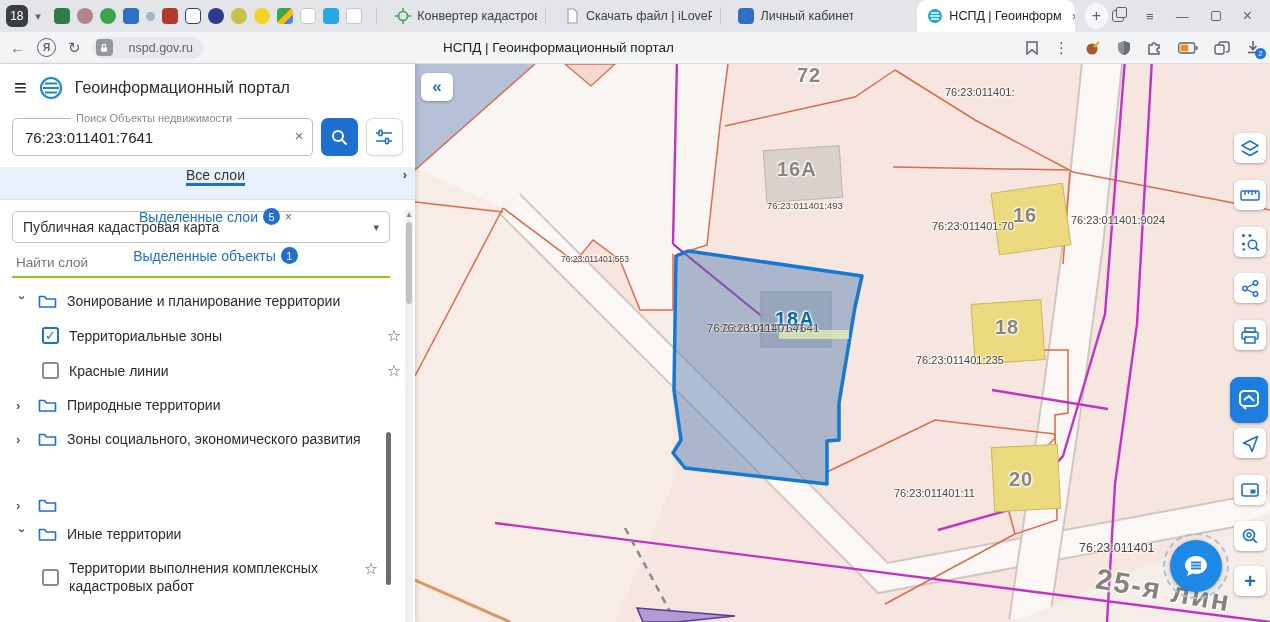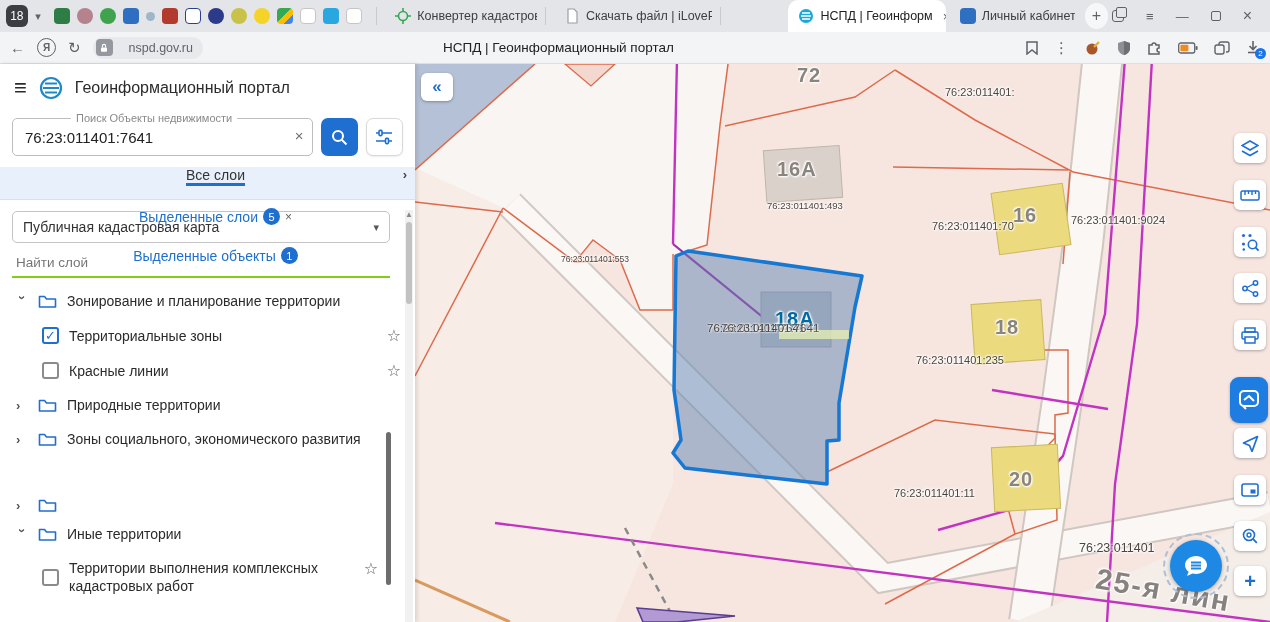--- a/index.html
+++ b/index.html
@@ -153,31 +153,31 @@
     <span>Конвертер кадастров</span>
   </div>
   <div class="divider"></div>
   <div class="btab">
     <svg class="ticon" viewBox="0 0 16 16">
         <path d="M4 1h6l3 3v11H4z" fill="#fff" stroke="#9aa0a6" stroke-width="1.2"></path>
       </svg>
     <span>Скачать файл | iLoveP</span>
   </div>
   <div class="divider"></div>
+  <div class="btab">
+    <span class="ticon" style="background:#2f6fc2"></span>
+    <span>Личный кабинет</span>
+  </div>
   <div class="btab active" style="margin-left:60px">
     <svg class="ticon" viewBox="0 0 16 16">
         <circle cx="8" cy="8" r="7" fill="#1ba8d8"></circle>
         <path d="M3 8h10M4 5h8M4 11h8" stroke="#fff" stroke-width="1.4"></path>
       </svg>
     <span>НСПД | Геоинформ</span>
     <span class="tclose">×</span>
-  </div>
-  <div class="btab">
-    <span class="ticon" style="background:#2f6fc2"></span>
-    <span>Личный кабинет</span>
   </div>
   <div class="newtab">+</div>
   <div class="winctl">
     <span class="wc-panels"></span>
     <span class="wc">≡</span>
     <span class="wc">—</span>
     <span class="wc-sq"></span>
     <span class="wc" style="font-size:16px">×</span>
   </div>
 </div>

